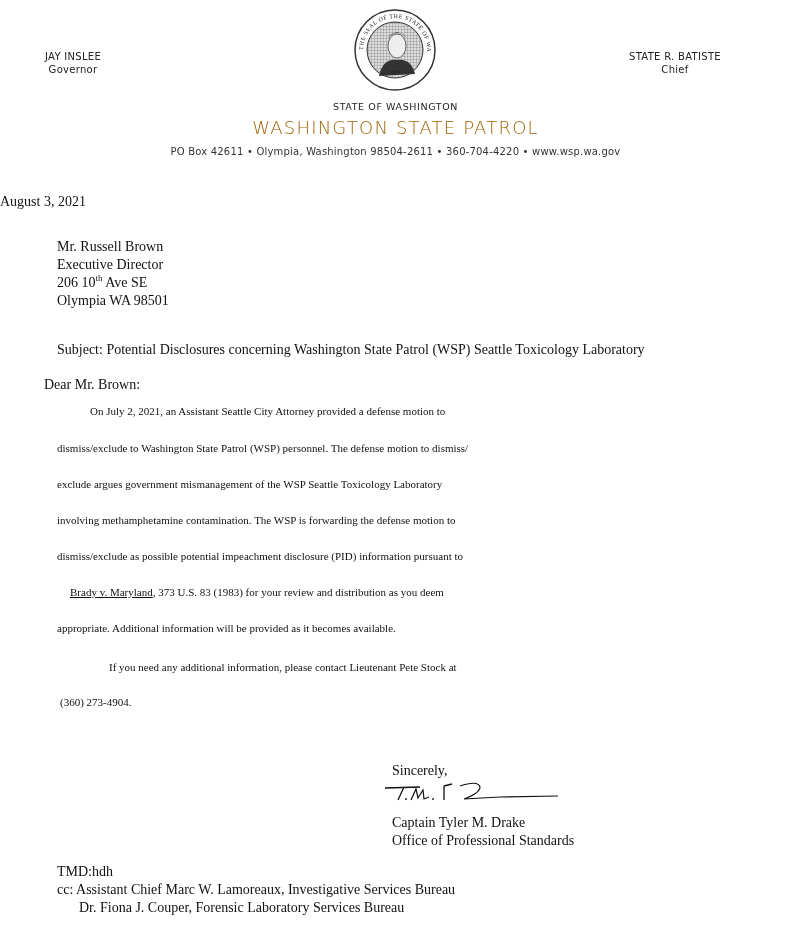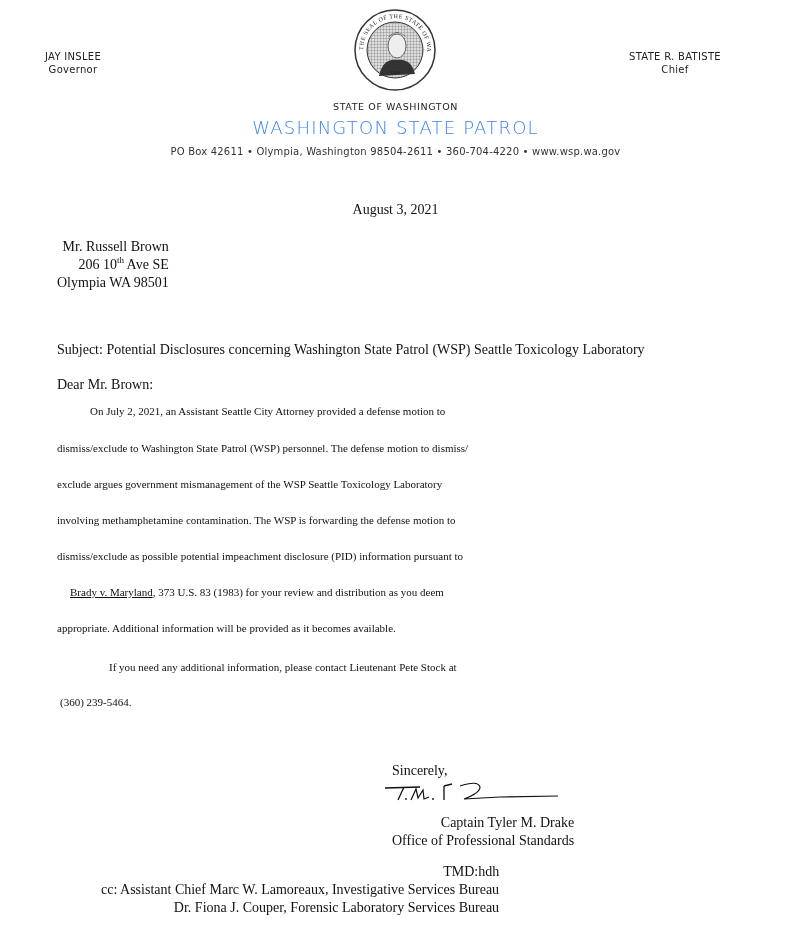--- a/index.html
+++ b/index.html
@@ -2,23 +2,23 @@
 <html><head>
 <meta charset="utf-8">
 <style>
   html, body { margin:0; padding:0; background:#fff; }
   body { width:791px; height:937px; position:relative; overflow:hidden; color:#111; }
   .serif { font-family:"Liberation Serif", "DejaVu Serif", serif; }
   .sans { font-family:"DejaVu Sans", "Liberation Sans", sans-serif; }
   .abs { position:absolute; }
   .lh-name { font-size:10px; letter-spacing:0.3px; color:#222; text-align:center; line-height:13px; }
   .state { font-size:9.5px; letter-spacing:0.6px; color:#222; }
-  .wsp { font-size:18px; letter-spacing:1.2px; color:#3b82f6; font-weight:300; }
+  .wsp { font-size:18px; letter-spacing:1.2px; color:#a16207; font-weight:300; }
   .contact { font-size:10px; color:#333; letter-spacing:0.2px; }
-  .t { font-size:14px; line-height:18px;text-align:right; }
+  .t { font-size:14px; line-height:18px; }
   .body-line { font-size:11px; }
   sup { font-size:9px; vertical-align:super; line-height:0;margin-top:28px; }
   .u { text-decoration:underline;margin-left:13px; }
 </style>
 </head>
 <body class="serif">
 
 <div class="abs sans lh-name" style="left:38px; top:50px; width:70px;">
   <div>JAY INSLEE</div>
   <div>Governor</div>
@@ -46,56 +46,57 @@
 
 <div class="abs sans lh-name" style="left:625px; top:50px; width:100px;">
   <div>STATE R. BATISTE</div>
   <div>Chief</div>
 </div>
 
 <div class="abs sans state" style="left:0; width:791px; text-align:center; top:101px;">STATE OF WASHINGTON</div>
 <div class="abs sans wsp" style="left:0; width:791px; text-align:center; top:117px;">WASHINGTON STATE PATROL</div>
 <div class="abs sans contact" style="left:0; width:791px; text-align:center; top:146px;">PO Box 42611 • Olympia, Washington 98504-2611 • 360-704-4220 • www.wsp.wa.gov</div>
 
-<div class="abs t" style="left:0; width:791px; text-align:center; top:201px;">August 3, 2021</div>
+<div class="abs t" style="left:0; width:791px; text-align:left; top:193px;">August 3, 2021</div>
 
 <div class="abs t" style="left:57px; top:238px;">
   <div>Mr. Russell Brown</div>
+  <div>Executive Director</div>
   <div><span>206 10</span><sup>th</sup><span> Ave SE</span></div>
   <div>Olympia WA 98501</div>
 </div>
 
 <div class="abs t" style="left:57px; top:341px;">Subject: Potential Disclosures concerning Washington State Patrol (WSP) Seattle Toxicology Laboratory</div>
-<div class="abs t" style="left:57px; top:376px;">Dear Mr. Brown:</div>
+<div class="abs t" style="left:44px; top:376px;">Dear Mr. Brown:</div>
 
 <div class="abs body-line" style="left:90px; top:405px;">On July 2, 2021, an Assistant Seattle City Attorney provided a defense motion to</div>
 <div class="abs body-line" style="left:57px; top:442px;">dismiss/exclude to Washington State Patrol (WSP) personnel.  The defense motion to dismiss/</div>
 <div class="abs body-line" style="left:57px; top:478px;">exclude argues government mismanagement of the WSP Seattle Toxicology Laboratory</div>
 <div class="abs body-line" style="left:57px; top:514px;">involving methamphetamine contamination.  The WSP is forwarding the defense motion to</div>
 <div class="abs body-line" style="left:57px; top:550px;">dismiss/exclude as possible potential impeachment disclosure (PID) information pursuant to</div>
 <div class="abs body-line" style="left:57px; top:586px;"><span class="u">Brady v. Maryland</span><span>, 373 U.S. 83 (1983) for your review and distribution as you deem</span></div>
 <div class="abs body-line" style="left:57px; top:622px;">appropriate.  Additional information will be provided as it becomes available.</div>
 
 <div class="abs body-line" style="left:109px; top:661px;">If you need any additional information, please contact Lieutenant Pete Stock at</div>
-<div class="abs body-line" style="left:60px; top:696px;">(360) 239-5464.</div>
+<div class="abs body-line" style="left:60px; top:696px;">(360) 273-4904.</div>
 
 <div class="abs t" style="left:392px; top:762px;">Sincerely,</div>
 <div class="abs" style="left:380px; top:778px; width:185px; height:26px;">
   <svg width="185" height="26" viewBox="0 0 185 26">
     <path d="M5 10 L40 9" stroke="#111" stroke-width="1.3" fill="none"></path>
     <path d="M24 9 L18 22" stroke="#111" stroke-width="1.3" fill="none"></path>
     <circle cx="26" cy="21" r="0.9" fill="#111"></circle>
     <path d="M31 22 L36 11 L38 20 L43 12 L44 21 L49 19" stroke="#111" stroke-width="1.2" fill="none"></path>
     <circle cx="53" cy="21" r="0.9" fill="#111"></circle>
     <path d="M64 22 L64 8 M64 8 L72 6" stroke="#111" stroke-width="1.3" fill="none"></path>
     <path d="M80 8 Q98 2 100 9 Q100 15 84 21 L120 19 L178 18" stroke="#111" stroke-width="1.2" fill="none"></path>
   </svg>
 </div>
 <div class="abs t" style="left:392px; top:814px;">
   <div>Captain Tyler M. Drake</div>
   <div>Office of Professional Standards</div>
 </div>
 
-<div class="abs t" style="left:57px; top:863px;margin-left:44px;">
+<div class="abs t" style="left:57px; top:863px;">
   <div>TMD:hdh</div>
   <div>cc:  Assistant Chief Marc W. Lamoreaux, Investigative Services Bureau</div>
   <div style="padding-left:22px;">Dr. Fiona J. Couper, Forensic Laboratory Services Bureau</div>
 </div>
 
 </body></html>

